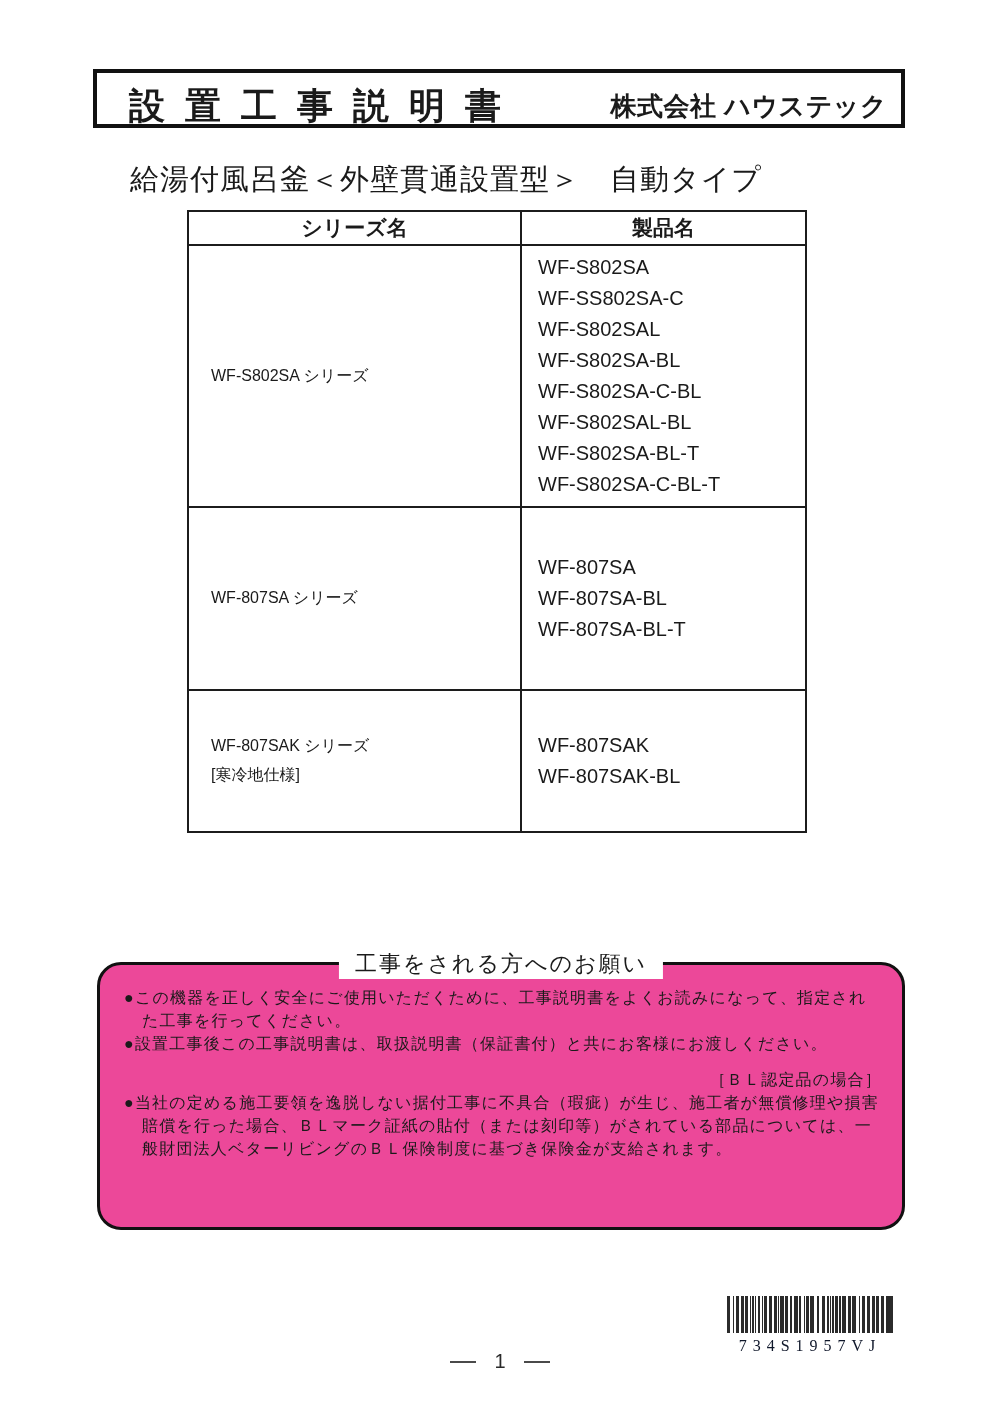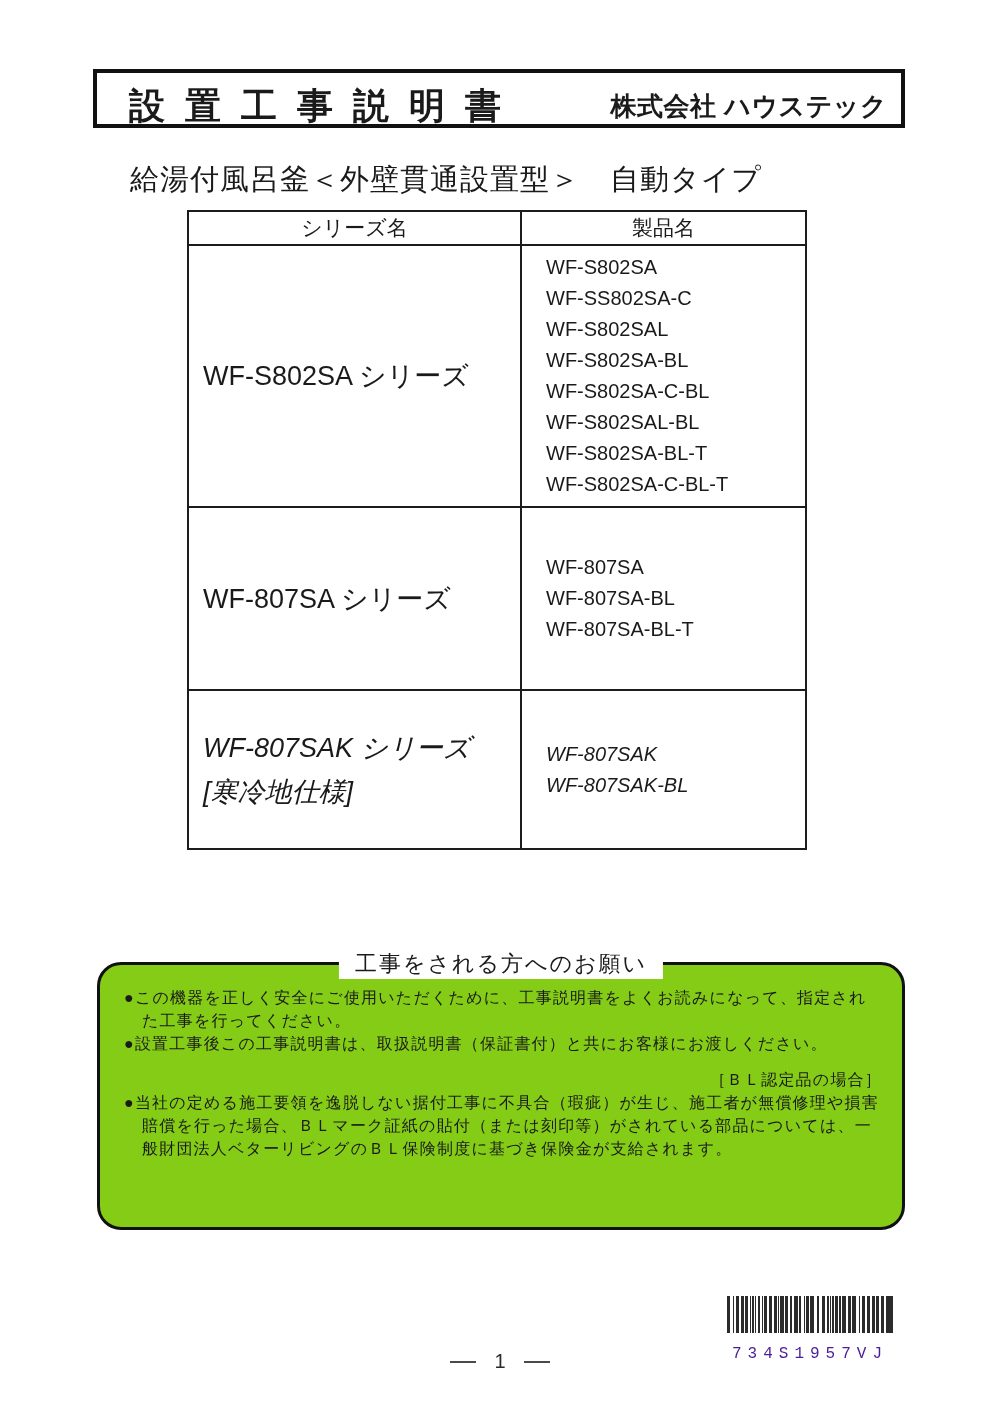--- a/index.html
+++ b/index.html
@@ -41,40 +41,40 @@
   table.product-table {
     position: absolute; left: 187px; top: 210px;
     width: 620px;
     border-collapse: collapse; table-layout: fixed;
     background: #fff;
   }
   .product-table th, .product-table td {
     border: 2px solid #1c1c1c;
   }
   .product-table th {
-    height: 34px; font-size: 21px; font-weight: normal;
+    height: 34px; font-size: 21px; font-weight: bold;
     text-align: center; vertical-align: middle;
   }
   .product-table td { vertical-align: middle; }
-  td.series-cell { padding-left: 14px; font-size: 27px; }
+  td.series-cell { padding-left: 22px; font-size: 16px; }
   td.series-cell .series-note { margin-top: 8px; }
-  td.products-cell { padding-left: 24px; font-size: 20px; margin-left: 17px; }
+  td.products-cell { padding-left: 16px; font-size: 20px; margin-left: 17px; }
   td.products-cell .prod-line { line-height: 31px; white-space: nowrap; }
   tr.row-1 { height: 262px; }
   tr.row-2 { height: 183px; }
-  tr.row-3 { height: 159px; font-style: italic; }
+  tr.row-3 { height: 142px; }
 
   
   .notice-box {
     position: absolute; left: 97px; top: 962px;
     width: 808px; height: 268px;
     border: 3px solid #111;
     border-radius: 24px;
     padding: 21px 20px 0 24px;
-    background: #84cc16;
+    background: #ec4899;
   }
   .notice-title {
     position: absolute; top: -16px; left: 50%;
     transform: translateX(-50%);
     background: #fff; padding: 0 16px;
     font-size: 22px; font-weight: 500; letter-spacing: 2px;
     white-space: nowrap; line-height: 30px;
   }
   .notice-body {
     font-size: 16px; line-height: 23px; letter-spacing: 1.2px;
@@ -85,23 +85,23 @@
   .bl-heading { margin-top: 13px; text-align: right; }
 
   
   .barcode {
     position: absolute; left: 727px; top: 1296px;
     width: 166px; text-align: center;
   }
   .barcode svg { display: block; }
   .barcode svg rect { fill: #2b2b2b; }
   .barcode-text {
-    margin-top: 12px;
-    font-family: Liberation Mono, monospace;
-    font-size: 16px; letter-spacing: 6px; color: #4c1d95;
+    margin-top: 4px;
+    font-family: Liberation Serif, serif;
+    font-size: 16px; letter-spacing: 6px; color: #0f172a;
     white-space: nowrap;
   }
 
   
   .page-footer {
     position: absolute; left: 0; top: 1350px; width: 1000px;
     display: flex; align-items: center; justify-content: center; gap: 18px;
   }
   .page-dash { width: 26px; height: 2px; background: #4a4a4a; }
   .page-num { font-size: 20px; color: #2a2a2a; }

